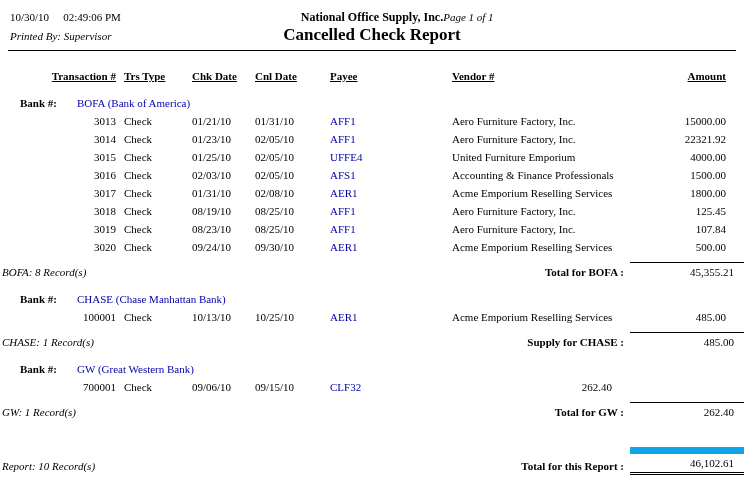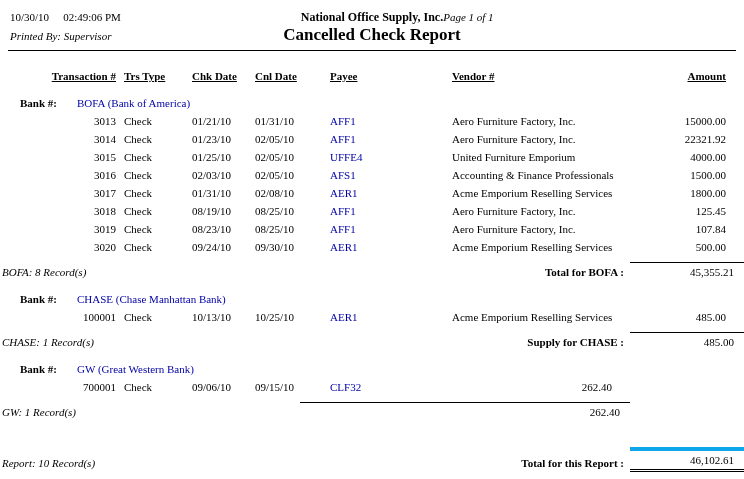--- a/index.html
+++ b/index.html
@@ -37,21 +37,21 @@
   .bank-link { color:var(--link,#0000A8); margin-left:20px; }
   .vendor-link, .c-vendor { color:var(--link,#0000A8); }
 
   .summary-row { display:grid; grid-template-columns:300px 1fr 114px; margin-top:6px; margin-bottom:4px; line-height:18px; align-items:end; }
   .rec-count { font-style:italic; padding-left:2px; }
   .total-label { font-weight:bold; text-align:right; padding-right:6px; }
   .total-amt { text-align:right; padding-right:10px; border-top:1px solid #000; font-weight:normal; }
   .bank-section { margin-bottom:8px; }
 
   .report-summary { margin-top:26px; }
-  .report-summary .total-amt { border-top:4px solid #0ea5e9; border-bottom:3px double #000; font-weight:normal; }
+  .report-summary .total-amt { border-top:7px solid #0ea5e9; border-bottom:3px double #000; font-weight:normal; }
 </style>
 </head>
 <body>
 
 <div class="page">
 
   <div class="hdr-line">
     <div class="hdr-left">
       <span>10/30/10</span>
       <span>02:49:06 PM</span>
@@ -181,20 +181,21 @@
         <div class="row">
           <div class="cell c-txn">700001</div>
           <div class="cell">Check</div>
           <div class="cell">09/06/10</div>
           <div class="cell">09/15/10</div>
           <div class="cell c-vendor">CLF32</div>
           <div class="cell c-amt">262.40</div>
         </div>
         <div class="summary-row">
           <div class="rec-count">GW: 1 Record(s)</div>
+          <div class="total-label">Total for GW :</div>
           <div class="total-amt">262.40</div>
         </div>
       </div>
     </div>
 
   <div class="summary-row report-summary">
     <div class="rec-count">Report: 10 Record(s)</div>
     <div class="total-label">Total for this Report :</div>
     <div class="total-amt">46,102.61</div>
   </div>

